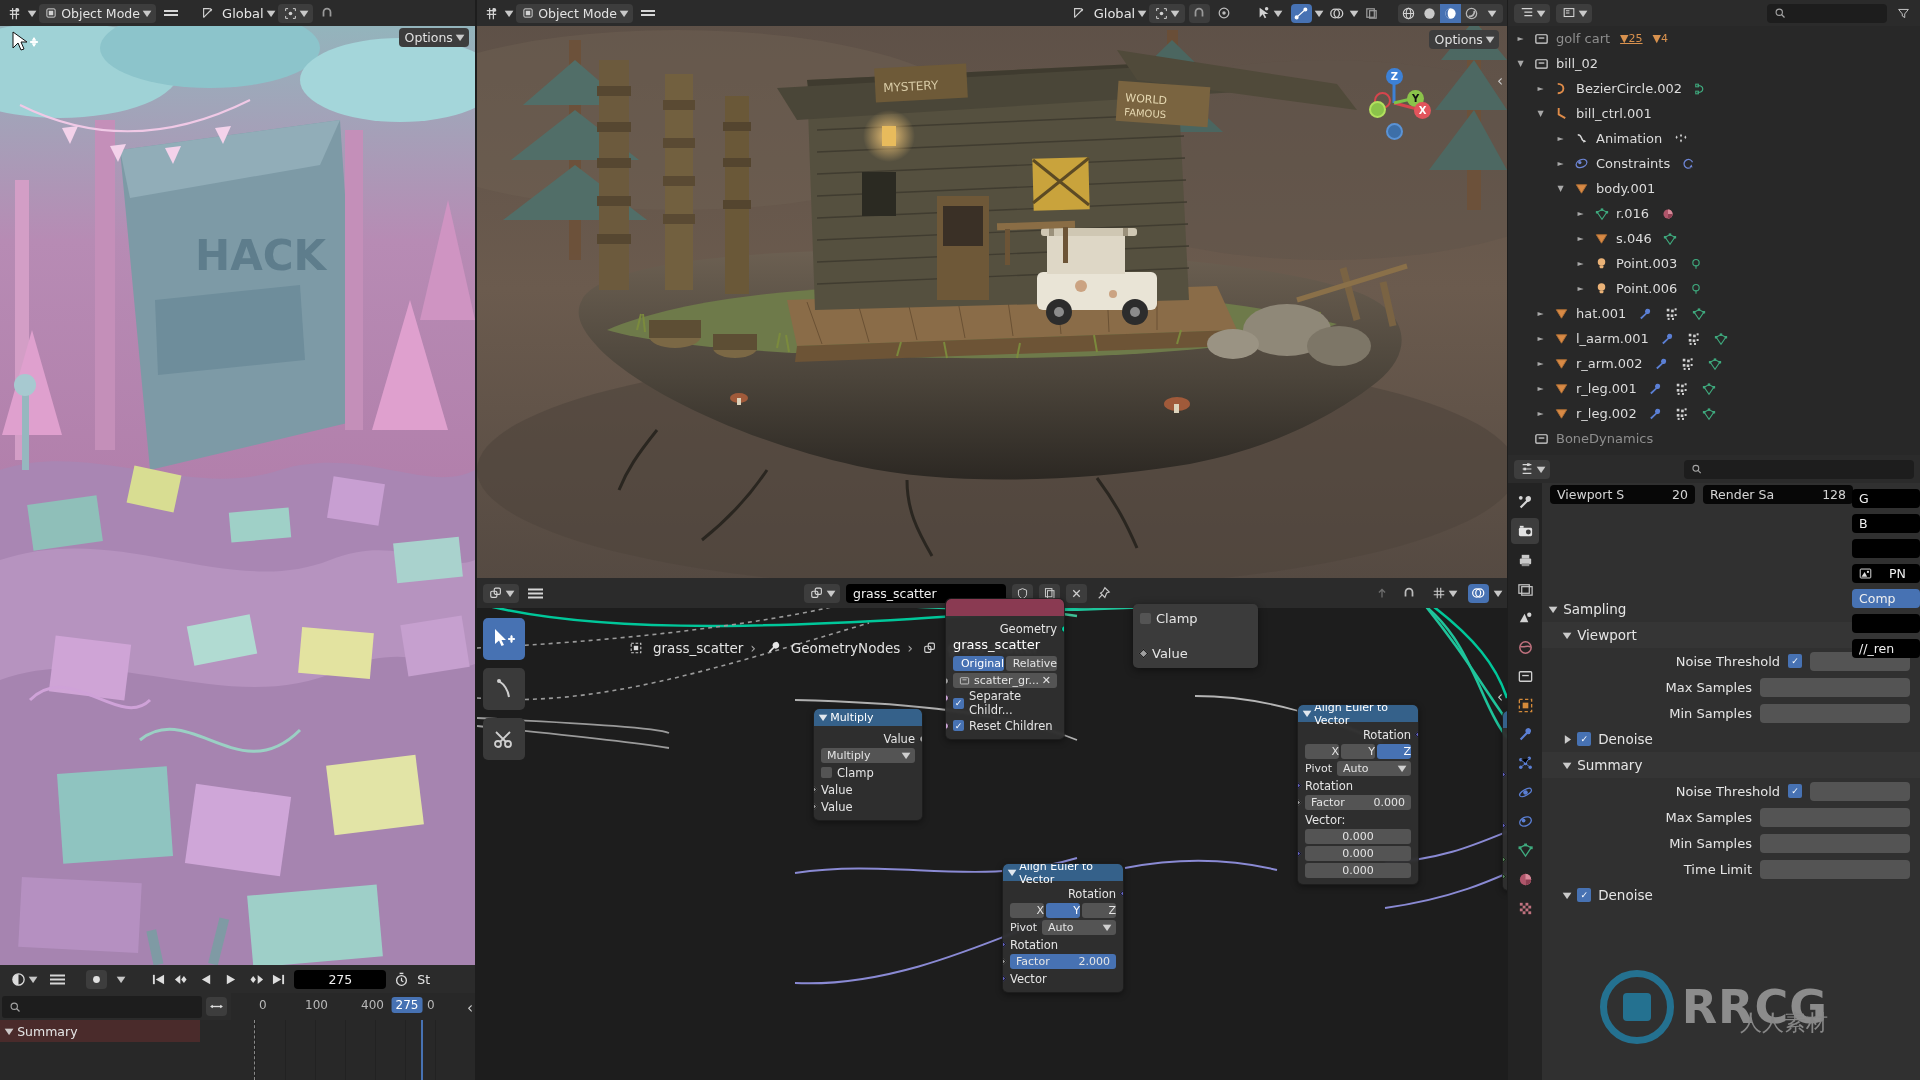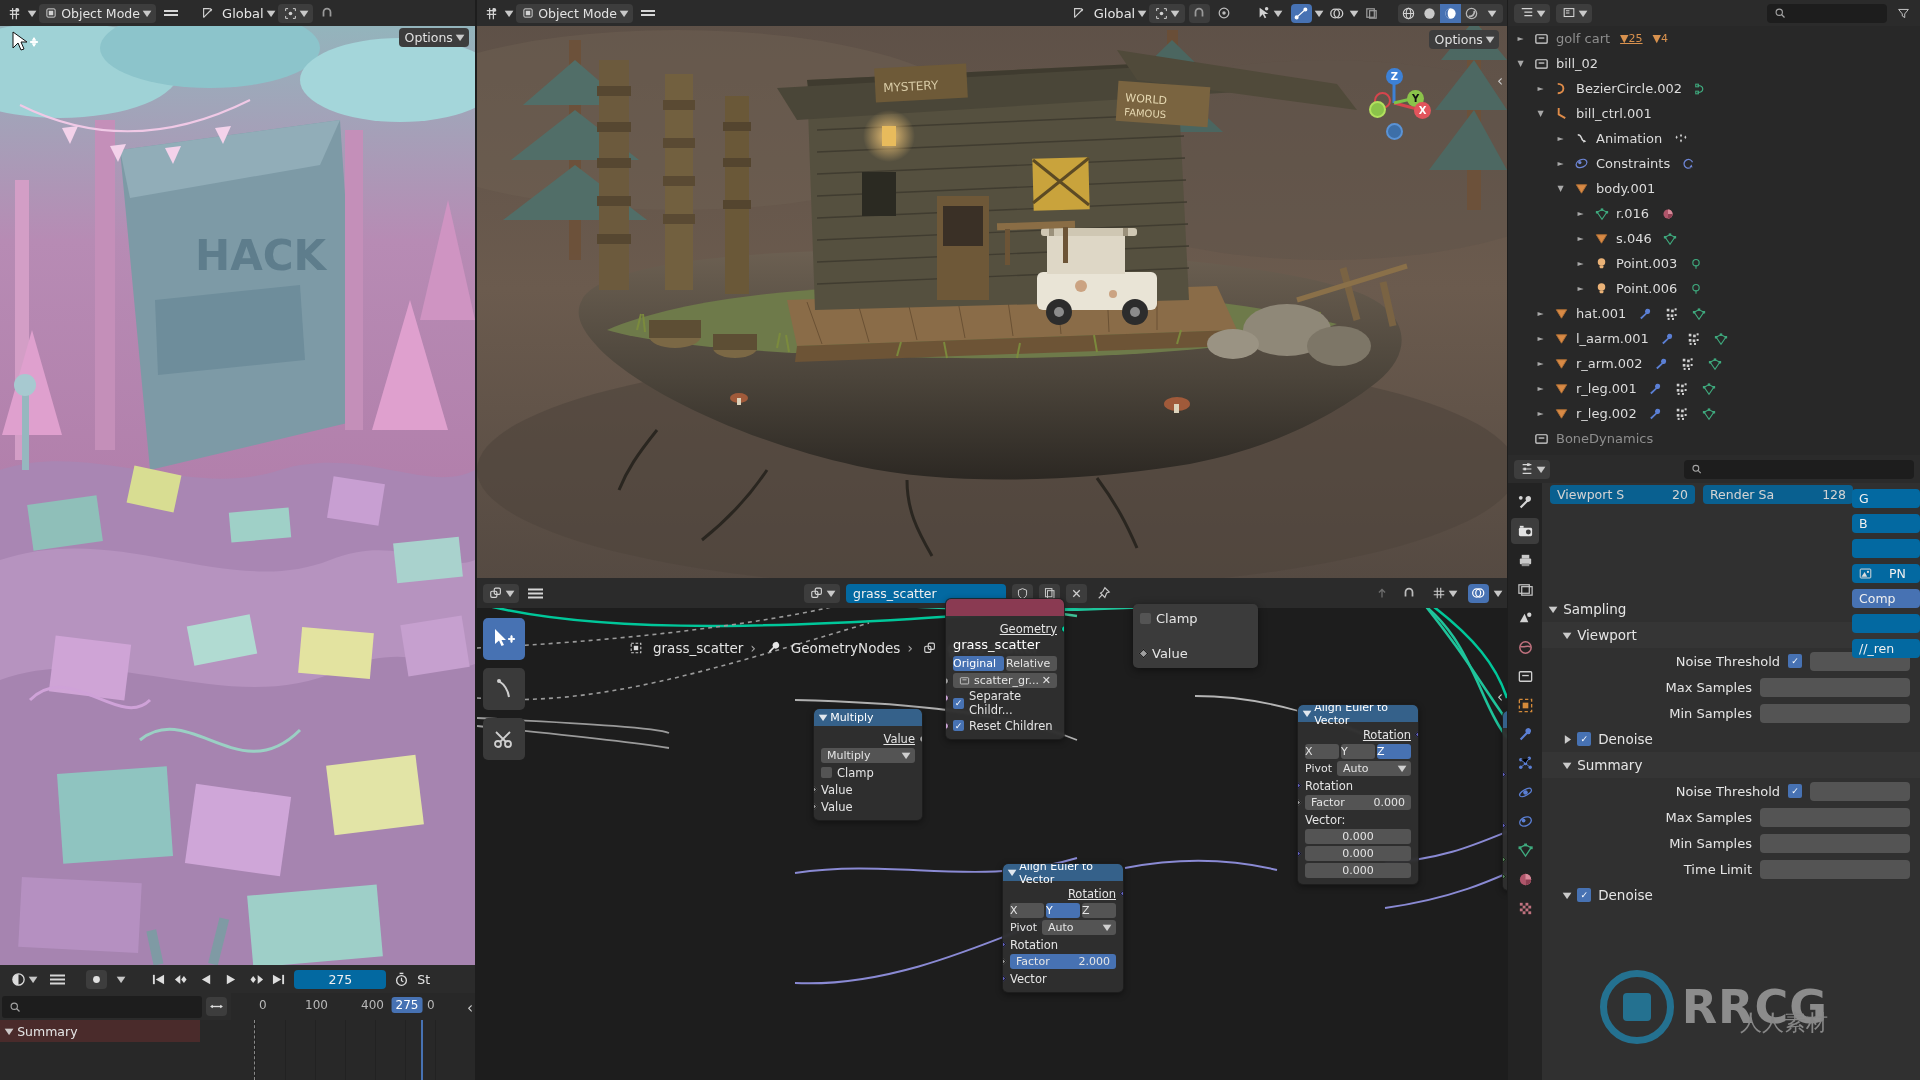--- a/index.html
+++ b/index.html
@@ -11,21 +11,21 @@
   .hdr{ background:#2b2b2b; display:flex; align-items:center; height:26px; padding:0 4px; gap:4px; }
   .btn{ background:#3d3d3d; border-radius:4px; height:19px; display:flex; align-items:center;
         padding:0 6px; gap:4px; color:#e2e2e2; font-size:12.5px; white-space:nowrap; }
   .btn.flat{ background:transparent; }
   .chev{ font-size:8px; opacity:.85; transform:scaleX(1.4); display:inline-block; }
   .sep{ width:8px; flex:0 0 auto; }
   .icobox{ width:21px; height:19px; display:flex; align-items:center; justify-content:center;
            background:#3d3d3d; border-radius:4px; }
   .icobox.sel{ background:#4772b3; }
   .icoflat{ width:21px; height:19px; display:flex; align-items:center; justify-content:center; }
-  .field{ background:#0369a1; border-radius:4px; height:19px; display:flex; align-items:center;
+  .field{ background:#000000; border-radius:4px; height:19px; display:flex; align-items:center;
           padding:0 7px; font-size:12.5px; color:#f0f0f0; }
 
   
   .vp-left{ position:absolute; left:0; top:0; width:475px; height:965px; overflow:hidden; background:#6f6270; }
   .vp-left .canvas{ position:absolute; inset:0; }
   .vp-left-hdr{ position:absolute; left:0; top:0; width:475px; z-index:6; background:#2b2b2b; }
   .opt-pill{ position:absolute; right:6px; top:28px; z-index:7; }
 
   
   .vp-main{ position:absolute; left:477px; top:0; width:1030px; height:578px; overflow:hidden; background:#5c5048; }
@@ -33,34 +33,34 @@
 
   
   .nodeed{ position:absolute; left:477px; top:578px; width:1030px; height:502px; background:#1d1d1d; overflow:hidden; }
   .nodeed-hdr{ height:30px; background:#2b2b2b; display:flex; align-items:center; padding:0 6px; gap:6px; }
   .node{ position:absolute; background:#30303099; border:1px solid #17171799; border-radius:6px;
          backdrop-filter:blur(1px); box-shadow:0 2px 6px #0006; font-size:11.5px; overflow:hidden;}
   .node > .t{ height:17px; display:flex; align-items:center; gap:4px; padding:0 6px;
               font-size:11px; color:#fff; border-radius:5px 5px 0 0; }
   .node .body{ background:#303030dd; padding:4px 0 5px; }
   .row{ display:flex; align-items:center; min-height:17px; padding:0 7px; gap:5px; position:relative; }
-  .row.r{ justify-content:flex-end;text-decoration:underline; }
+  .row.r{ justify-content:flex-end; }
   .sock{ position:absolute; width:8px; height:8px; border-radius:50%; border:1px solid #161616; }
   .sock.l{ left:-5px; } .sock.r{ right:-5px; }
   .sock.dia{ border-radius:0; transform:rotate(45deg); width:7px; height:7px; }
   .geo{ background:#00d6a3; } .vecS{ background:#6363c7; } .fl{ background:#a1a1a1; }
   .intS{ background:#598c5c; } .bool{ background:#cca6d6; }
   .nfield{ background:#545454; border-radius:3px; height:15px; display:flex; align-items:center;
            justify-content:space-between; padding:0 6px; font-size:11px; flex:1; }
   .nfield.blue{ background:#4772b3; }
   .nfield.ctr{ justify-content:center; }
   .ndrop{ background:#545454; border-radius:3px; height:15px; display:flex; align-items:center;
           justify-content:space-between; padding:0 6px; font-size:11px; flex:1; }
   .seg{ display:flex; gap:2px; flex:1; }
-  .seg > span{ flex:1; text-align:left; background:#545454; border-radius:3px; font-size:11px; line-height:15px; }
+  .seg > span{ flex:1; text-align:right; background:#545454; border-radius:3px; font-size:11px; line-height:15px; }
   .seg > span.on{ background:#4772b3; color:#fff; }
   .cb{ width:11px; height:11px; border-radius:2px; background:#545454; flex:0 0 auto;
        display:flex; align-items:center; justify-content:center; font-size:9px; color:#fff; }
   .cb.on{ background:#4772b3; }
 
   
   .outliner{ position:absolute; left:1508px; top:0; width:412px; height:455px; background:#282828; overflow:hidden; }
   .ol-hdr{ height:26px; background:#2b2b2b; display:flex; align-items:center; padding:0 6px; gap:6px; }
   .ol-row{ height:25px; display:flex; align-items:center; gap:6px; padding-right:6px; font-size:13px; color:#dcdcdc; }
   .ol-row .tri{ width:13px; text-align:center; font-size:8px; color:#a9a9a9; }

